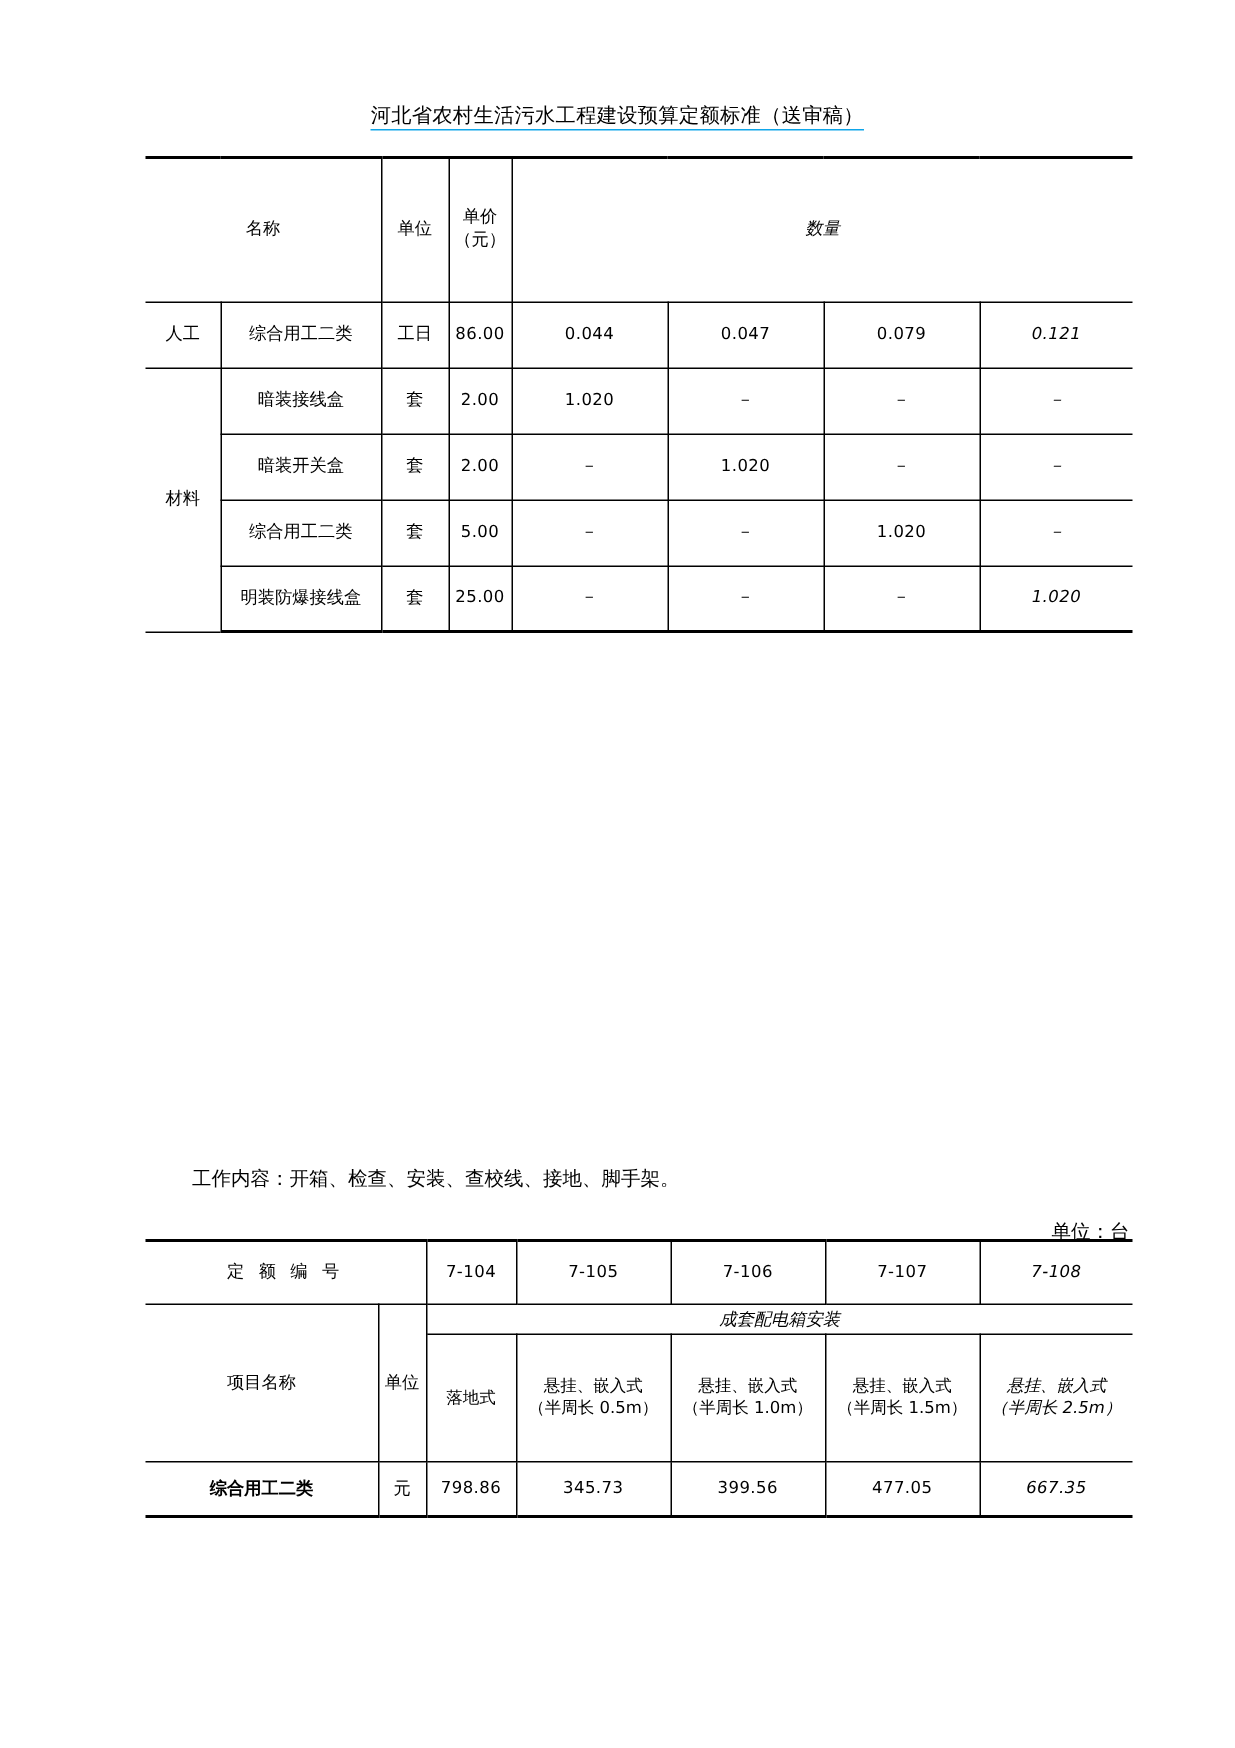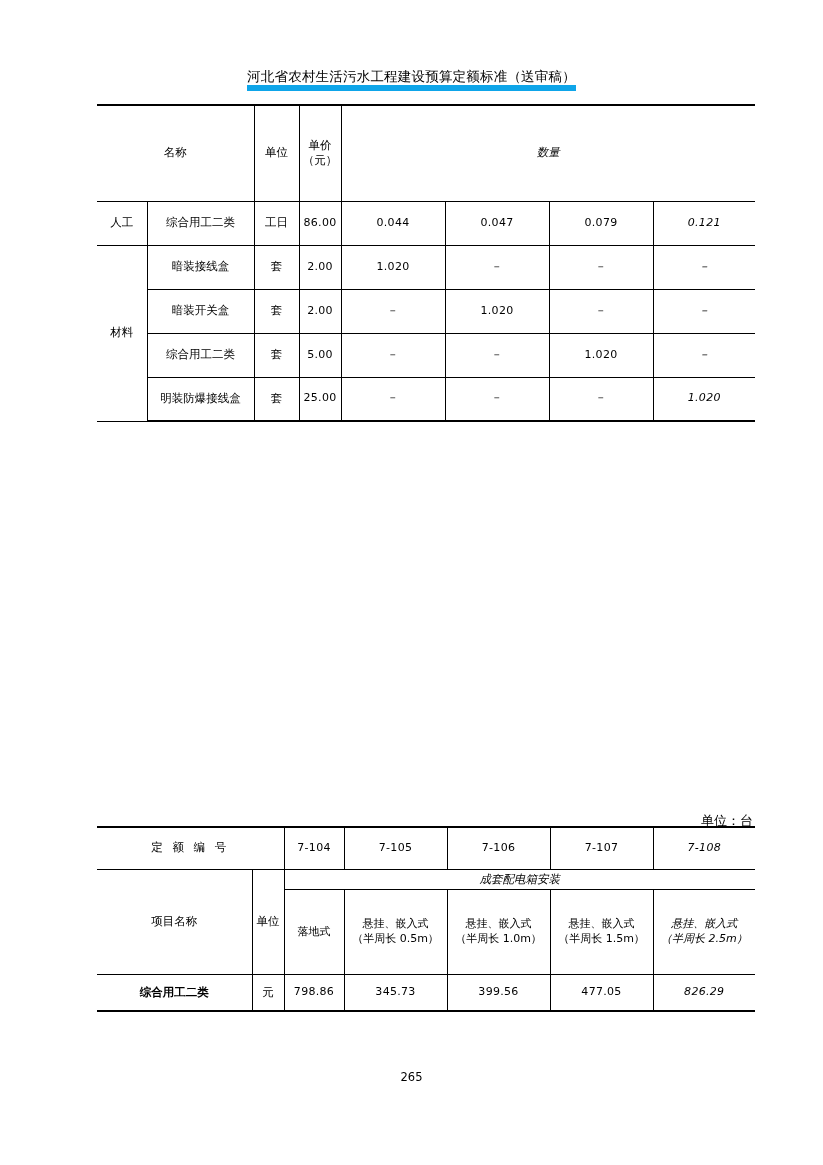--- a/index.html
+++ b/index.html
@@ -25,21 +25,21 @@
   .doc-title {
     position: absolute;
     left: 0;
     top: 68px;
     width: 823px;
     text-align: center;
     font-size: 13.5px;
     letter-spacing: 0.2px;
   }
   .doc-title span {
-    border-bottom: 6px solid #0ea5e9;
+    border-bottom: 1px solid #0ea5e9;
     padding-bottom: 1px;
   }
 
   
   table.sheet {
     border-collapse: collapse;
     table-layout: fixed;
     font-size: 11.5px;
   }
   table.sheet td {
@@ -195,20 +195,21 @@
         <td class="rule-bottom">套</td>
         <td class="rule-bottom num">25.00</td>
         <td class="rule-bottom num">－</td>
         <td class="rule-bottom num">－</td>
         <td class="rule-bottom num">－</td>
         <td class="rule-bottom num">1.020</td>
       </tr>
     </tbody>
   </table>
 
+  <div class="work-content">工作内容：开箱、检查、安装、查校线、接地、脚手架。</div>
   <div class="unit-note">单位：台</div>
 
   <table class="sheet" id="table-panels">
     <colgroup>
       <col style="width:155px">
       <col style="width:32px">
       <col style="width:60px">
       <col style="width:103px">
       <col style="width:103px">
       <col style="width:103px">
@@ -253,20 +254,19 @@
         </td>
       </tr>
 
       <tr>
         <td class="rule-bottom bold" style="height:36px">综合用工二类</td>
         <td class="rule-bottom">元</td>
         <td class="rule-bottom num">798.86</td>
         <td class="rule-bottom num">345.73</td>
         <td class="rule-bottom num">399.56</td>
         <td class="rule-bottom num">477.05</td>
-        <td class="rule-bottom num">826.29</td>
+        <td class="rule-bottom num">667.35</td>
       </tr>
     </tbody>
   </table>
 
-  <div class="page-number">265</div>
 
 </div>
 
 </body></html>

